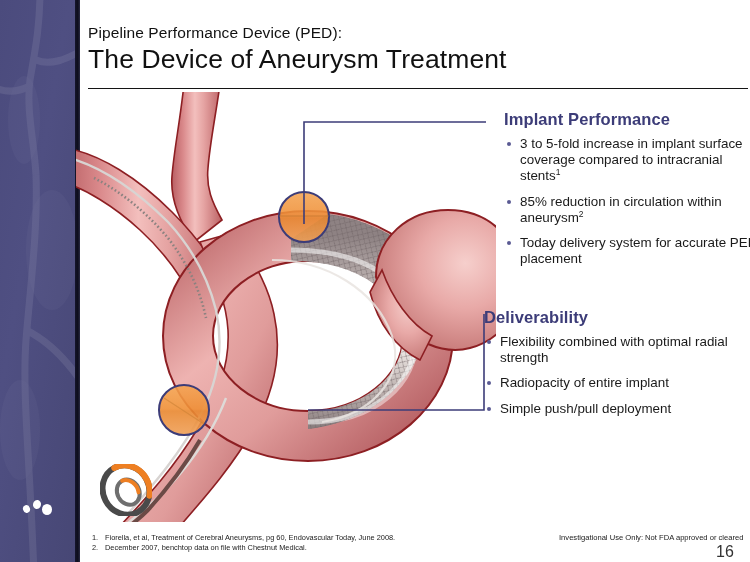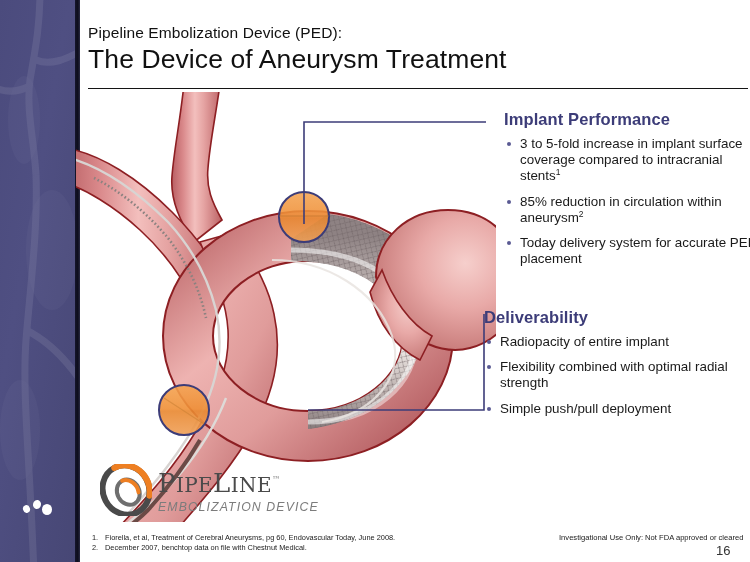--- a/index.html
+++ b/index.html
@@ -63,21 +63,21 @@
   .plogo .pname .sm{font-size:20px;}
   .plogo .tm{font-size:8px;vertical-align:super;color:#6a6a6a;}
   .plogo .psub{font-size:12.3px;color:#7c7c7c;font-style:italic;
                letter-spacing:1.1px;margin-top:1px;white-space:nowrap;}
 
   
   .fnotes{position:absolute;left:92px;top:533px;font-size:7.4px;line-height:9.6px;color:#1a1a1a;}
   .fnotes div{white-space:nowrap;}
   .fnotes .num{display:inline-block;width:13px;}
   .disclaimer{position:absolute;left:527px;top:533px;font-size:7.6px;color:#1a1a1a;white-space:nowrap;padding-left:32px;}
-  .pageno{position:absolute;left:716px;top:543px;font-size:13px;color:#333;}
+  .pageno{position:absolute;left:716px;top:543px;font-size:16px;color:#333;}
 </style>
 </head>
 <body>
 
 <div class="slide">
 
   <div class="sidebar">
     <svg class="wm" width="76" height="562" viewBox="0 0 76 562">
       <g fill="none" stroke="#ffffff" stroke-width="7" opacity=".55">
         <path d="M40 -10 C 40 30, 34 55, 30 80 C 26 110, 34 140, 36 175"></path>
@@ -96,21 +96,21 @@
     <div class="ev3">
       <div class="dots">
         <span class="dot d1"></span>
         <span class="dot d2"></span>
         <span class="dot d3"></span>
       </div>
     </div>
   </div>
   <div class="sidebar-edge"></div>
 
-  <div class="kicker">Pipeline Embolization Device (PED):</div>
+  <div class="kicker">Pipeline Performance Device (PED):</div>
   <div class="headline">The Device of Aneurysm Treatment</div>
   <div class="rule"></div>
 
   <div class="art">
     <svg width="420" height="430" viewBox="0 0 420 430">
       <defs>
         <linearGradient id="vg" x1="0" y1="0" x2="1" y2="0">
           <stop offset="0%" stop-color="#b85f63"></stop>
           <stop offset="22%" stop-color="#d9888a"></stop>
           <stop offset="46%" stop-color="#f3bfbd"></stop>
@@ -228,39 +228,35 @@
     <ul class="blist">
       <li><span>3 to 5-fold increase in implant surface coverage compared to intracranial stents</span><sup>1</sup></li>
       <li><span>85% reduction in circulation within aneurysm</span><sup>2</sup></li>
       <li><span>Today delivery system for accurate PED placement</span></li>
     </ul>
   </div>
 
   <div class="callout c-deliver">
     <h3>Deliverability</h3>
     <ul class="blist">
+      <li><span>Flexibility combined with optimal radial strength</span></li>
       <li><span>Radiopacity of entire implant</span></li>
-      <li><span>Flexibility combined with optimal radial strength</span></li>
       <li><span>Simple push/pull deployment</span></li>
     </ul>
   </div>
 
   <div class="plogo">
     <svg class="mark" viewBox="0 0 52 52">
       <g transform="rotate(-28 26 26)">
         <ellipse cx="26" cy="26" rx="23" ry="25" fill="none" stroke="#4a4a4a" stroke-width="6"></ellipse>
         <path d="M26 1 A23 25 0 0 1 44 42" fill="none" stroke="#ee7f22" stroke-width="6" stroke-linecap="round"></path>
         <ellipse cx="27" cy="29" rx="11" ry="13" fill="none" stroke="#6f6f6f" stroke-width="4"></ellipse>
         <path d="M27 16 A11 13 0 0 1 36 34" fill="none" stroke="#ee7f22" stroke-width="4" stroke-linecap="round"></path>
       </g>
     </svg>
-    <div class="ptext">
-      <div class="pname"><span class="cap">P</span><span class="sm">IPE</span><span class="cap">L</span><span class="sm">INE</span><span class="tm">™</span></div>
-      <div class="psub">EMBOLIZATION DEVICE</div>
-    </div>
   </div>
 
   <div class="fnotes">
     <div><span class="num">1.</span><span>Fiorella, et al, Treatment of Cerebral Aneurysms, pg 60, Endovascular Today, June 2008.</span></div>
     <div><span class="num">2.</span><span>December 2007, benchtop data on file with Chestnut Medical.</span></div>
   </div>
   <div class="disclaimer">Investigational Use Only:  Not FDA approved or cleared</div>
   <div class="pageno">16</div>
 
 </div>

